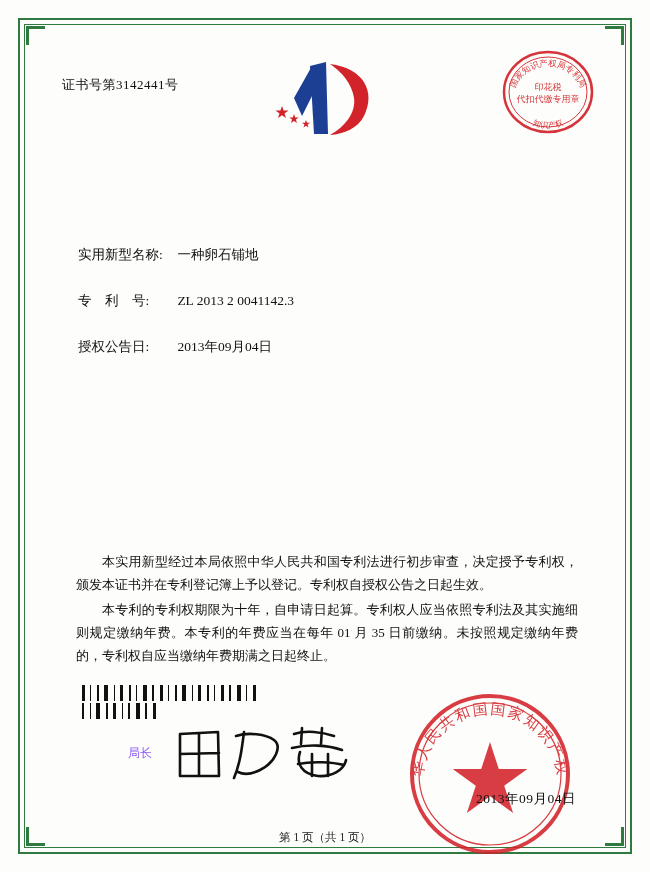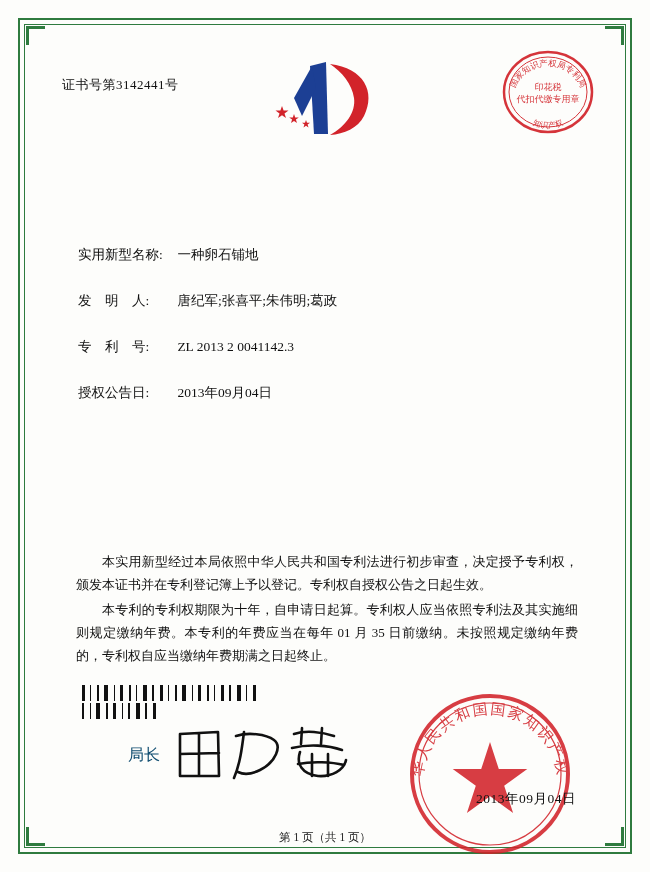--- a/index.html
+++ b/index.html
@@ -157,22 +157,22 @@
     height: 16px;
     background: #111;
     vertical-align: top;
   }
 
   
   .sig-label {
     position: absolute;
     left: 88px;
     top: 705px;
-    font-size: 16px;
-    color: #0c4a6e;
+    font-size: 12px;
+    color: #8b5cf6;
   }
   .signature {
     position: absolute;
     left: 122px;
     top: 678px;
     width: 200px;
     height: 70px;
   }
 
   
@@ -253,24 +253,20 @@
       </svg>
     </div>
 
 
     <div class="fields">
       <div class="field-row">
         <span class="field-label">实用新型名称:</span>
         <span class="field-value">一种卵石铺地</span>
       </div>
       <div class="field-row">
-        <span class="field-label">发　明　人:</span>
-        <span class="field-value">唐纪军;张喜平;朱伟明;葛政</span>
-      </div>
-      <div class="field-row">
         <span class="field-label">专　利　号:</span>
         <span class="field-value">ZL 2013 2 0041142.3</span>
       </div>
       <div class="field-row">
         <span class="field-label">授权公告日:</span>
         <span class="field-value">2013年09月04日</span>
       </div>
     </div>
 
     <div class="paras">

